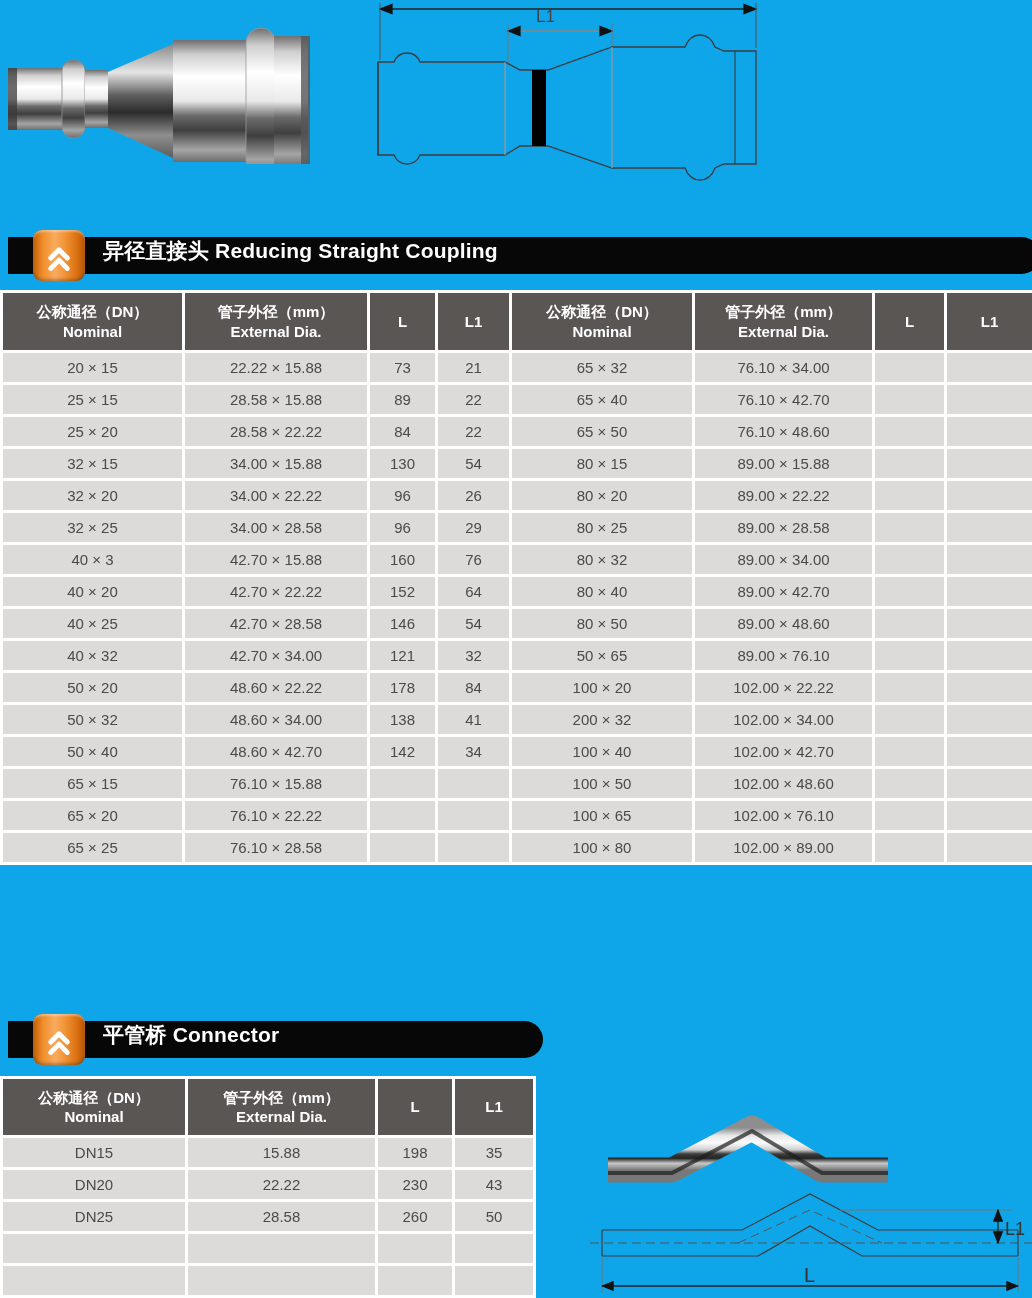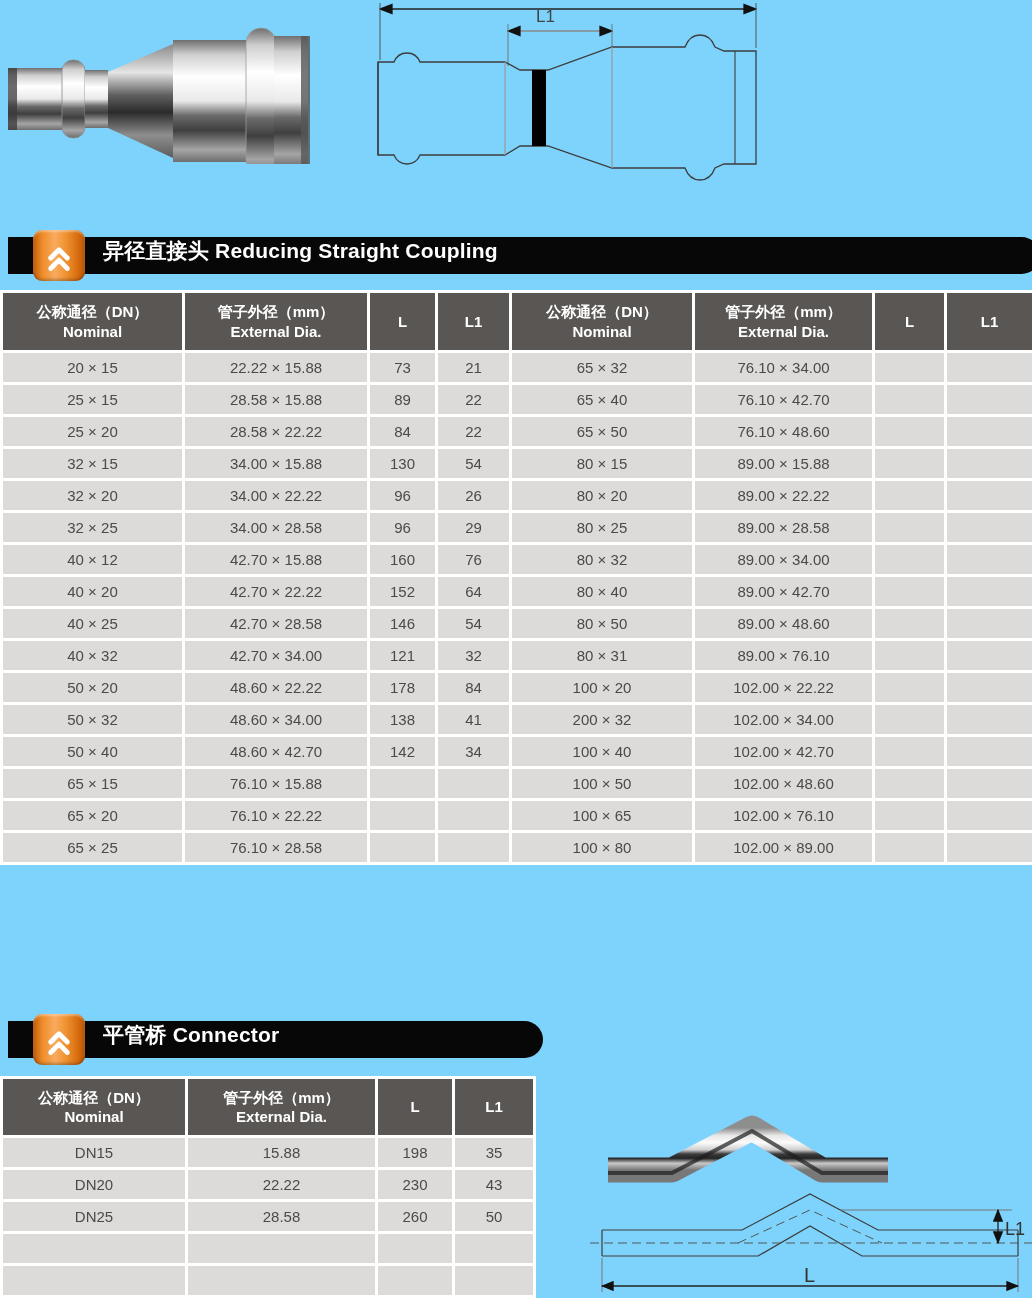--- a/index.html
+++ b/index.html
@@ -1,19 +1,19 @@
 <!DOCTYPE html>
 <html><head>
 <meta charset="utf-8">
 <style>
   * { margin:0; padding:0; box-sizing:border-box; }
   body { background:#fff; font-family:"Liberation Sans", sans-serif; }
   .page {
     position:relative; width:1032px; height:1298px; margin:0 auto;
-    background:#7dd3fc; overflow:hidden;
+    background:#0ea5e9; overflow:hidden;
   }
   
   .banner {
     position:absolute; left:8px; height:37px; background:#070707;
     border-radius:0 20px 20px 0; display:flex; 
   }
   .banner-text {
     color:#fff; font-weight:bold; font-size:21px; padding-left:95px;
     white-space:nowrap; letter-spacing:0.2px;
   }
@@ -214,21 +214,21 @@
           <td>32 × 25</td>
           <td>34.00 × 28.58</td>
           <td>96</td>
           <td>29</td>
           <td>80 × 25</td>
           <td>89.00 × 28.58</td>
           <td></td>
           <td></td>
         </tr>
         <tr>
-          <td>40 × 12</td>
+          <td>40 × 3</td>
           <td>42.70 × 15.88</td>
           <td>160</td>
           <td>76</td>
           <td>80 × 32</td>
           <td>89.00 × 34.00</td>
           <td></td>
           <td></td>
         </tr>
         <tr>
           <td>40 × 20</td>
@@ -248,21 +248,21 @@
           <td>80 × 50</td>
           <td>89.00 × 48.60</td>
           <td></td>
           <td></td>
         </tr>
         <tr>
           <td>40 × 32</td>
           <td>42.70 × 34.00</td>
           <td>121</td>
           <td>32</td>
-          <td>80 × 31</td>
+          <td>50 × 65</td>
           <td>89.00 × 76.10</td>
           <td></td>
           <td></td>
         </tr>
         <tr>
           <td>50 × 20</td>
           <td>48.60 × 22.22</td>
           <td>178</td>
           <td>84</td>
           <td>100 × 20</td>

